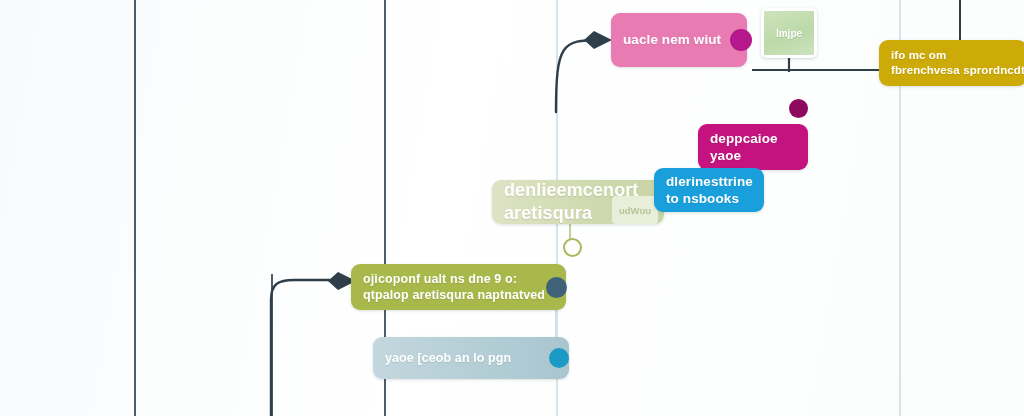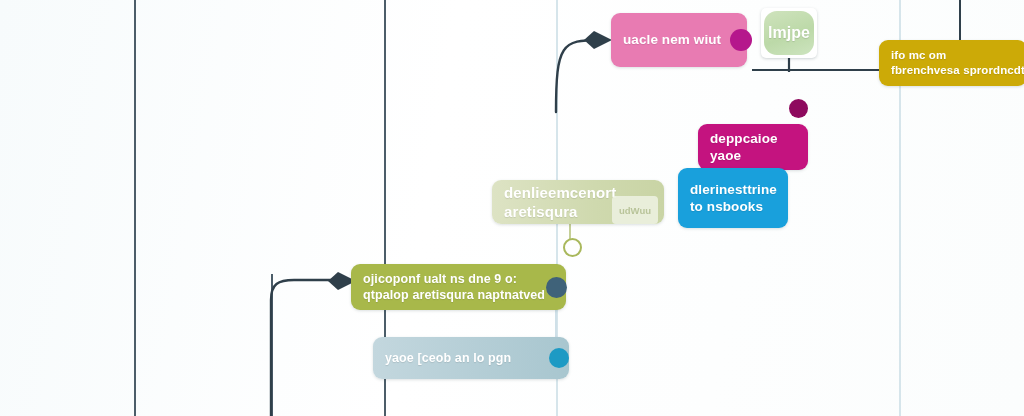--- a/index.html
+++ b/index.html
@@ -78,27 +78,27 @@
     border-radius: 5px;
     background: #ffffff;
     box-shadow: 0 1px 3px rgba(40,60,70,.22);
     padding: 3px;
     box-sizing: border-box;
     filter: blur(.3px);
   }
   .note .fill {
     width: 100%;
     height: 100%;
-    border-radius: 13px;
+    border-radius: 0;
     background: linear-gradient(160deg,#cfe3bd 0%, #bcd9a8 55%, #cde4bf 100%);
     display: flex;
     align-items: center;
     justify-content: center;
     color: #ffffff;
-    font-size: 16px;
+    font-size: 10px;
     font-weight: 700;
     text-shadow: 0 1px 1px rgba(0,0,0,.12);
   }
 
   
   .badge {
     position: absolute;
     border-radius: 4px;
     background: rgba(236,240,222,.92);
     color: #b9c49a;
@@ -157,27 +157,27 @@
     <span class="line">deppcaioe</span>
     <span class="line">yaoe</span>
   </div>
   <div class="port" style="left:789px;top:99px;width:19px;height:19px;background:#8e0a5e;"></div>
 
   <div class="node n-gold" style="left:879px;top:40px;width:148px;height:46px;font-size:11.5px;">
     <span class="line">ifo mc om</span>
     <span class="line">fbrenchvesa sprordncdt sl</span>
   </div>
 
-  <div class="node n-paleolive" style="left:492px;top:180px;width:172px;height:44px;font-size:15px;color:#ffffff;">
+  <div class="node n-paleolive" style="left:492px;top:180px;width:172px;height:44px;font-size:18px;color:#ffffff;">
     <span class="line">denlieemcenort</span>
     <span class="line">aretisqura</span>
   </div>
   <div class="badge" style="left:612px;top:196px;width:46px;height:28px;">udWuu</div>
 
-  <div class="node n-blue" style="left:654px;top:168px;width:110px;height:60px;margin-left:24px;">
+  <div class="node n-blue" style="left:654px;top:168px;width:110px;height:44px;">
     <span class="line">dlerinesttrine</span>
     <span class="line">to nsbooks</span>
   </div>
 
   <div class="ring" style="left:563px;top:238px;width:15px;height:15px;"></div>
 
   <div class="node n-olive" style="left:351px;top:264px;width:215px;height:46px;font-size:12.5px;">
     <span class="line">ojicoponf ualt ns dne 9 o:</span>
     <span class="line">qtpalop aretisqura naptnatved</span>
   </div>

